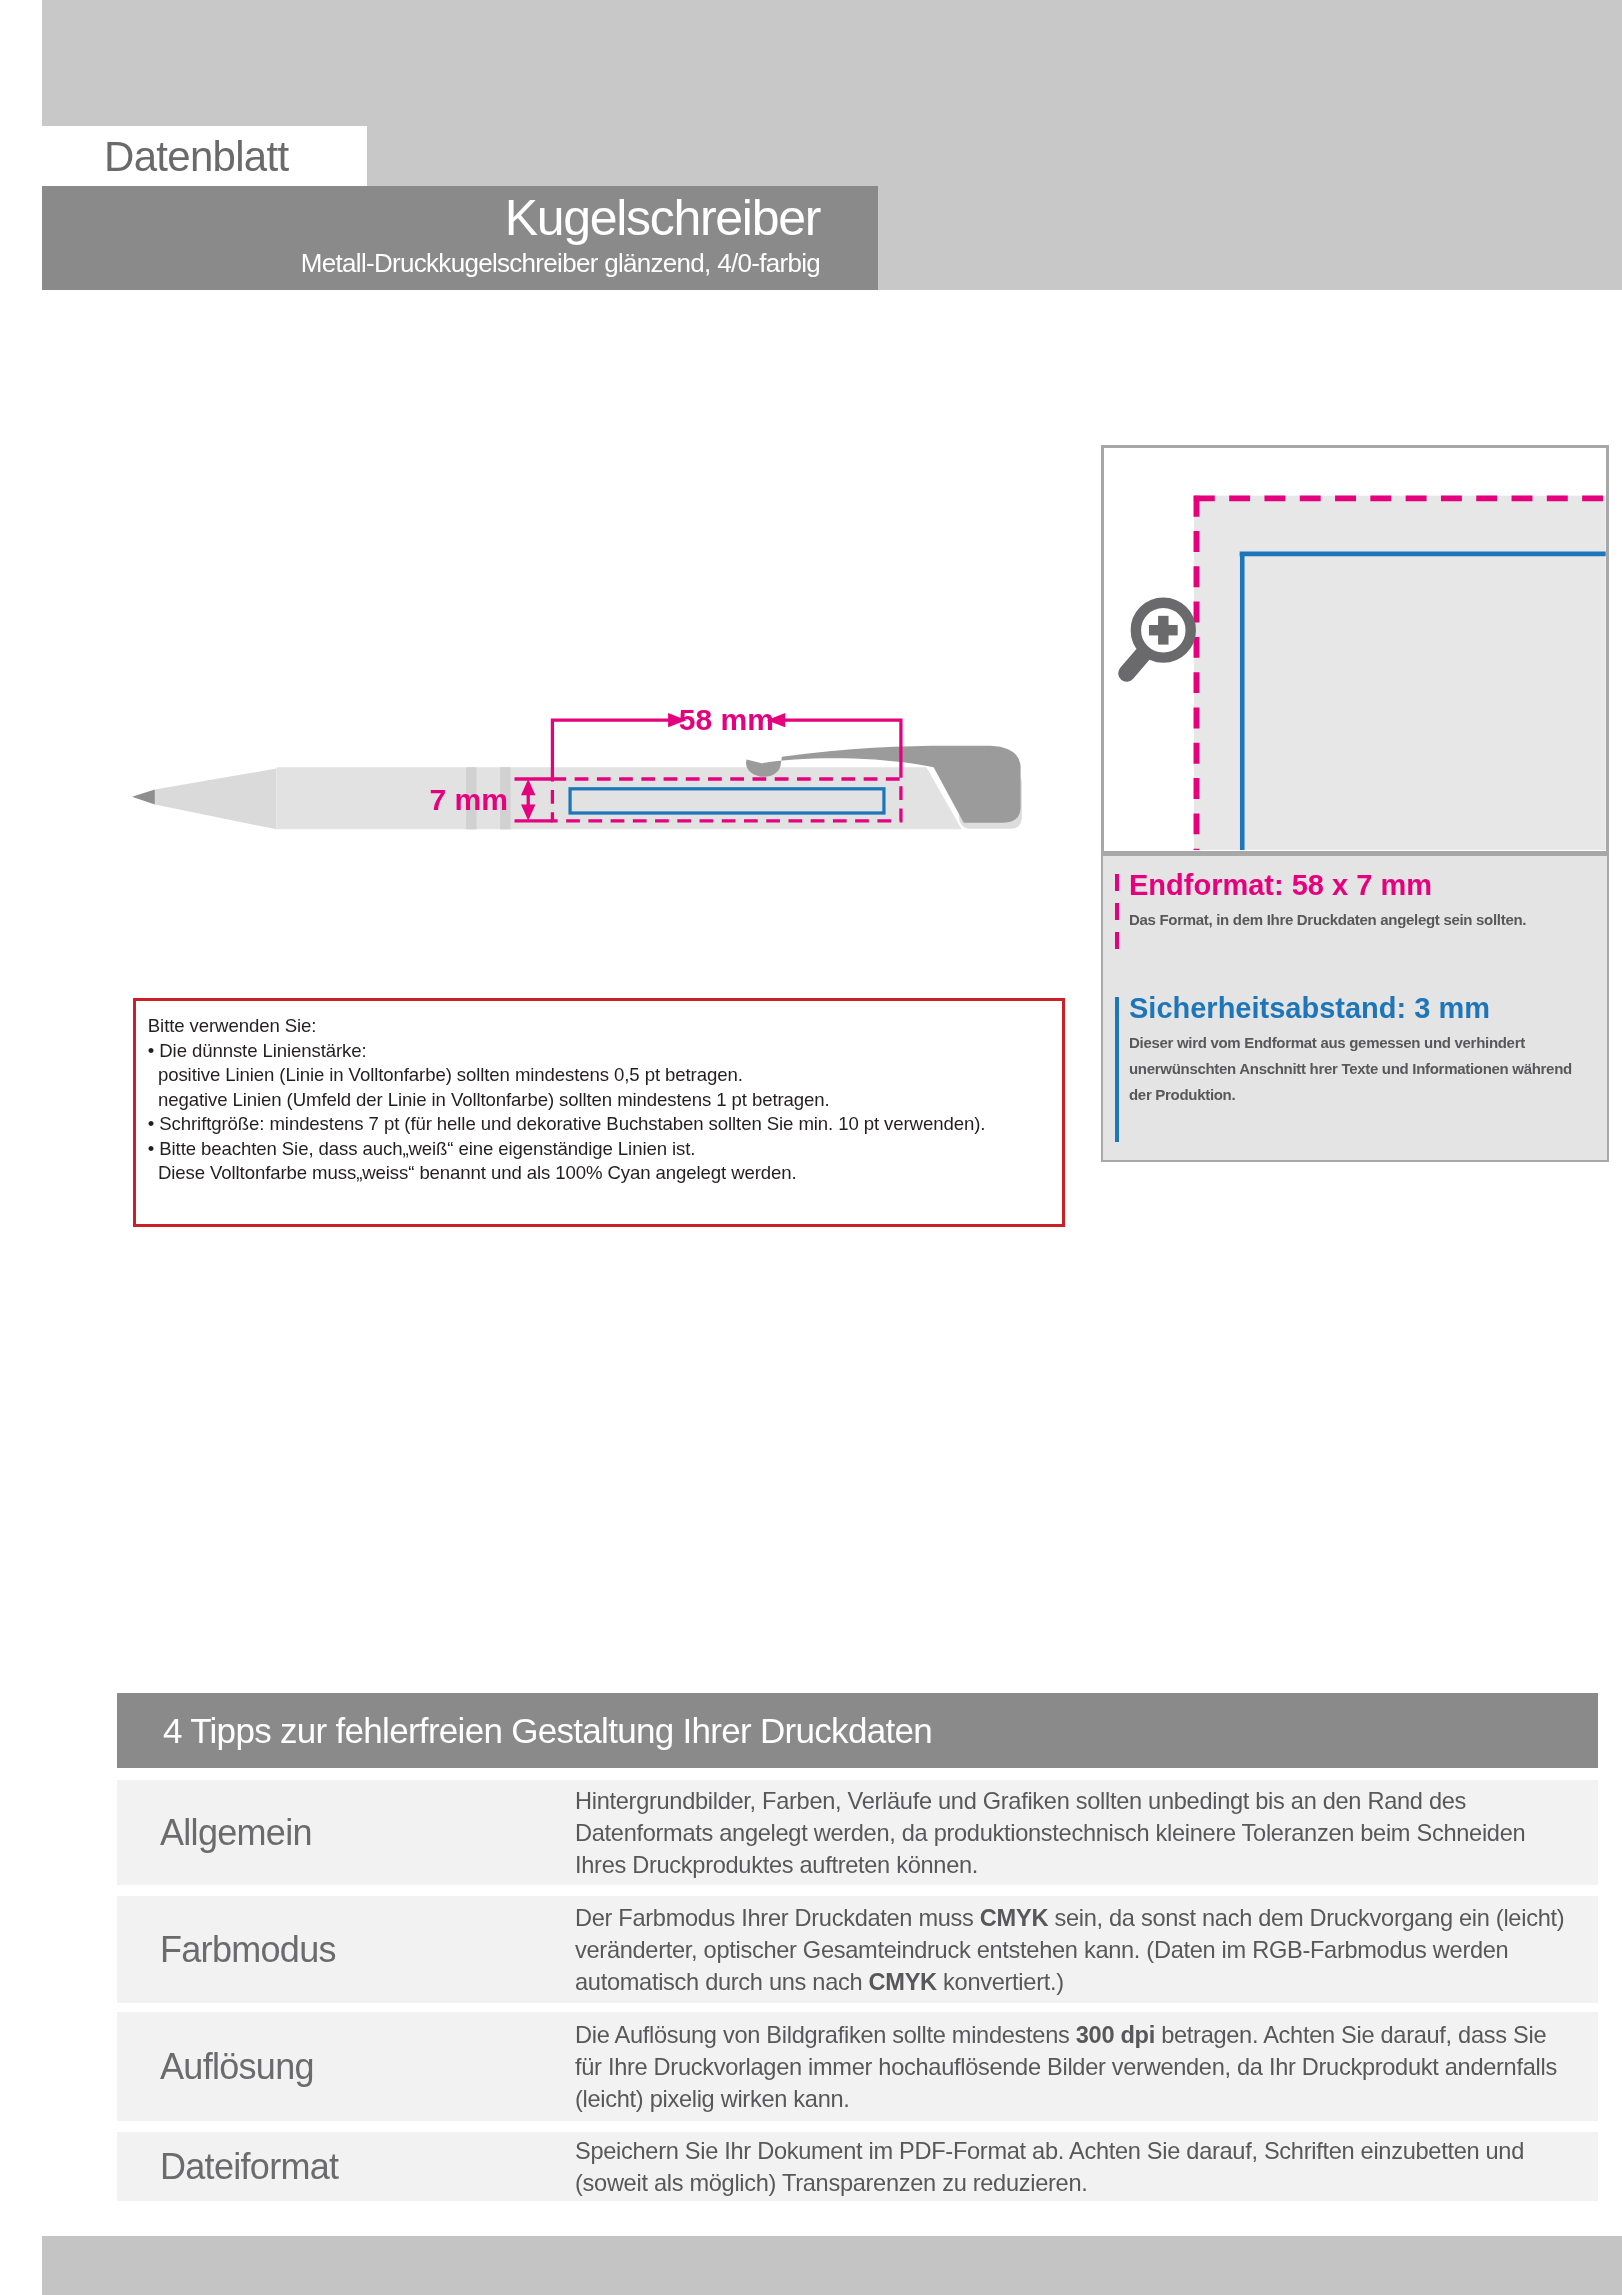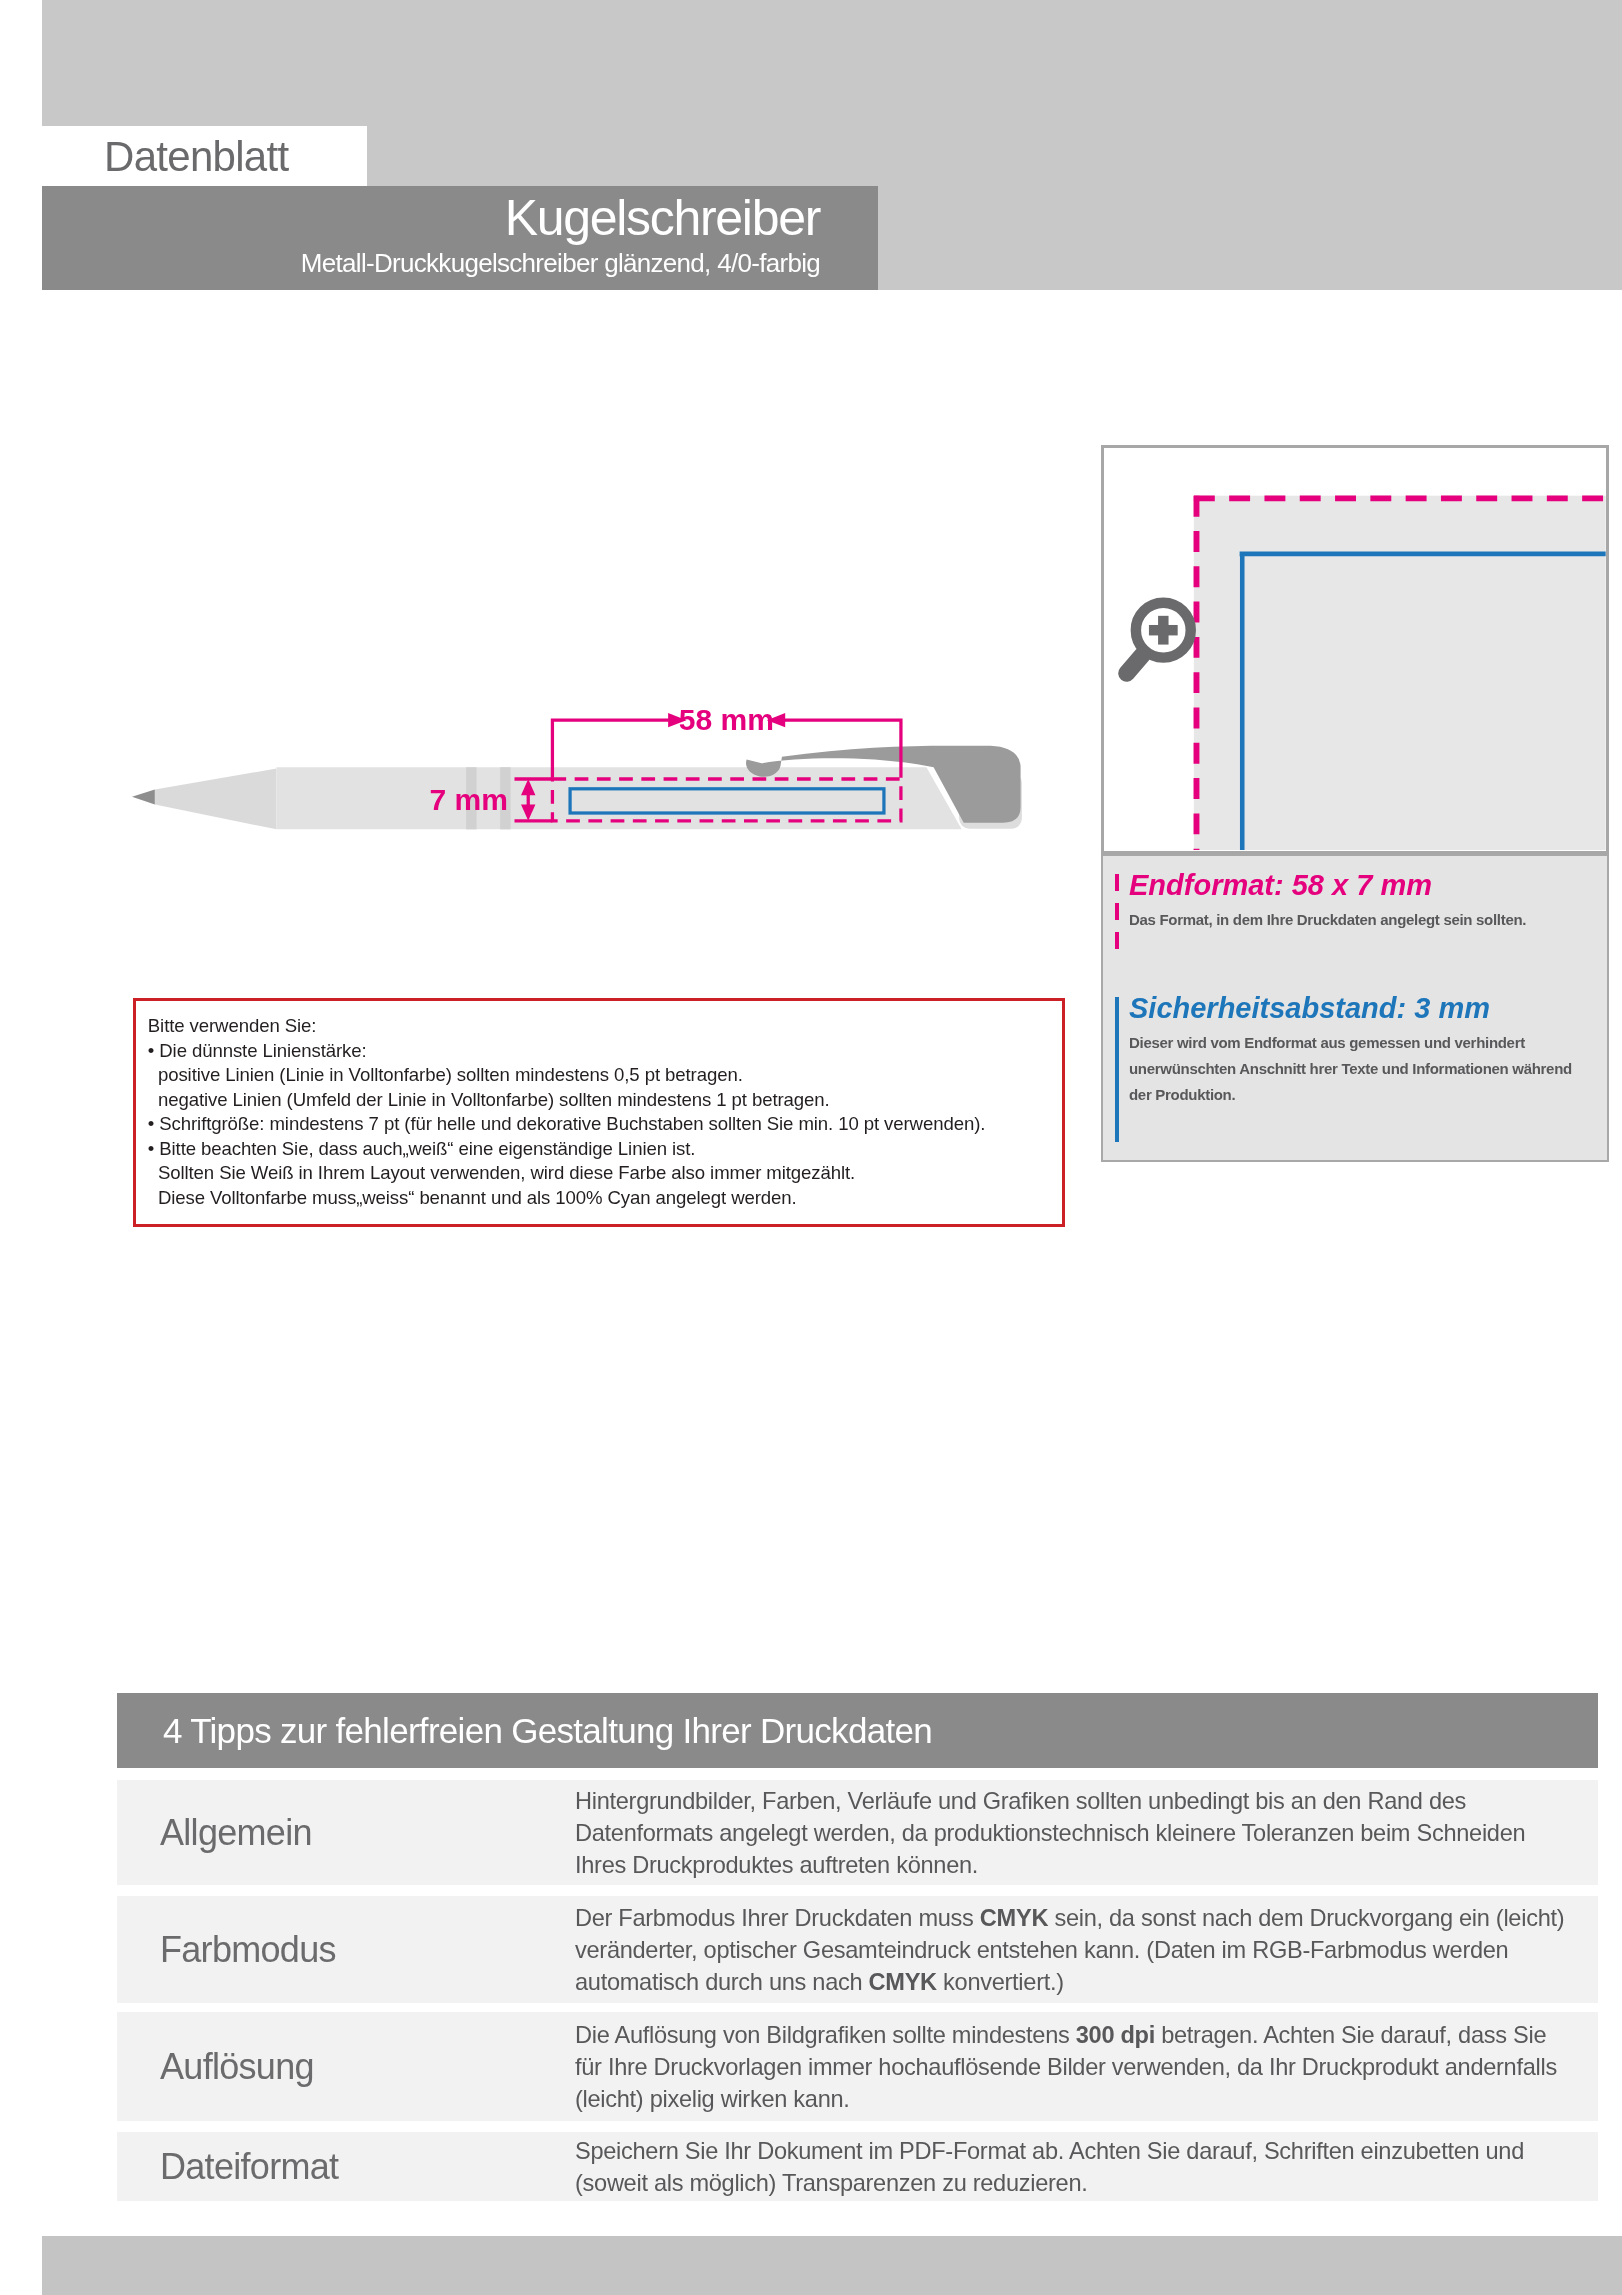--- a/index.html
+++ b/index.html
@@ -22,21 +22,21 @@
   .zoom-panel { position:absolute; left:1059px; top:445px; width:508px; height:409px; background:#fff; border:3.3px solid #a8a7a8; }
   .zoom-detail { position:absolute; left:0; top:0; width:502px; height:402px; }
   .magnifier { position:absolute; left:11.8px; top:143px; width:92px; height:98px; }
 
   
   .info-box { position:absolute; left:1059px; top:854px; width:508px; height:308px; background:#e5e4e4; border:2px solid #a9a8a9; }
   .fmt-marker { position:absolute; left:11.8px; top:18.3px; width:4.6px; height:77px;
     background:repeating-linear-gradient(180deg,#e5007d 0 17px, rgba(0,0,0,0) 17px 29px); }
   .safe-marker { position:absolute; left:11.8px; top:141px; width:4.6px; height:145px; background:#1e76ba; }
   .info-text { position:absolute; left:26px; width:458px; color:#58585a; }
-  .info-text h3 { font-size:29px; font-weight:bold; margin-bottom:5.2px; white-space:nowrap;font-style:italic; }
+  .info-text h3 { font-size:29px; font-weight:bold; margin-bottom:5.2px; white-space:nowrap; }
   .fmt-text { top:13px; }
   .fmt-text h3 { color:#e5007d; }
   .safe-text { top:136px; }
   .safe-text h3 { color:#1e76ba; }
   .info-text p { font-size:15px; line-height:26px; letter-spacing:-0.3px;font-weight:bold; }
 
   
   .note-box { position:absolute; left:91px; top:998px; width:932px; height:229px; background:#fff;
     border:3.3px solid #cb2026; padding:13px 11.8px; }
   .note-box div { font-size:18.6px; line-height:24.5px; color:#231f20; white-space:pre-wrap; letter-spacing:-0.1px; }
@@ -135,21 +135,20 @@
     </div>
   </div>
 
   <div class="note-box">
     <div>Bitte verwenden Sie:</div>
     <div>• Die dünnste Linienstärke:</div>
     <div>  positive Linien (Linie in Volltonfarbe) sollten mindestens 0,5 pt betragen.</div>
     <div>  negative Linien (Umfeld der Linie in Volltonfarbe) sollten mindestens 1 pt betragen.</div>
     <div>• Schriftgröße: mindestens 7 pt (für helle und dekorative Buchstaben sollten Sie min. 10 pt verwenden).</div>
     <div>• Bitte beachten Sie, dass auch„weiß“ eine eigenständige Linien ist.</div>
-    <div>  Sollten Sie Weiß in Ihrem Layout verwenden, wird diese Farbe also immer mitgezählt.</div>
     <div>  Diese Volltonfarbe muss„weiss“ benannt und als 100% Cyan angelegt werden.</div>
   </div>
 
   <div class="tips-header">
     <span>4 Tipps zur fehlerfreien Gestaltung Ihrer Druckdaten</span>
   </div>
 
   <div class="tip-row row-0">
     <div class="lbl">Allgemein</div>
     <div class="bod"><span>Hintergrundbilder, Farben, Verläufe und Grafiken sollten unbedingt bis an den Rand des Datenformats angelegt werden, da produktionstechnisch kleinere Toleranzen beim Schneiden Ihres Druckproduktes auftreten können.</span></div>

